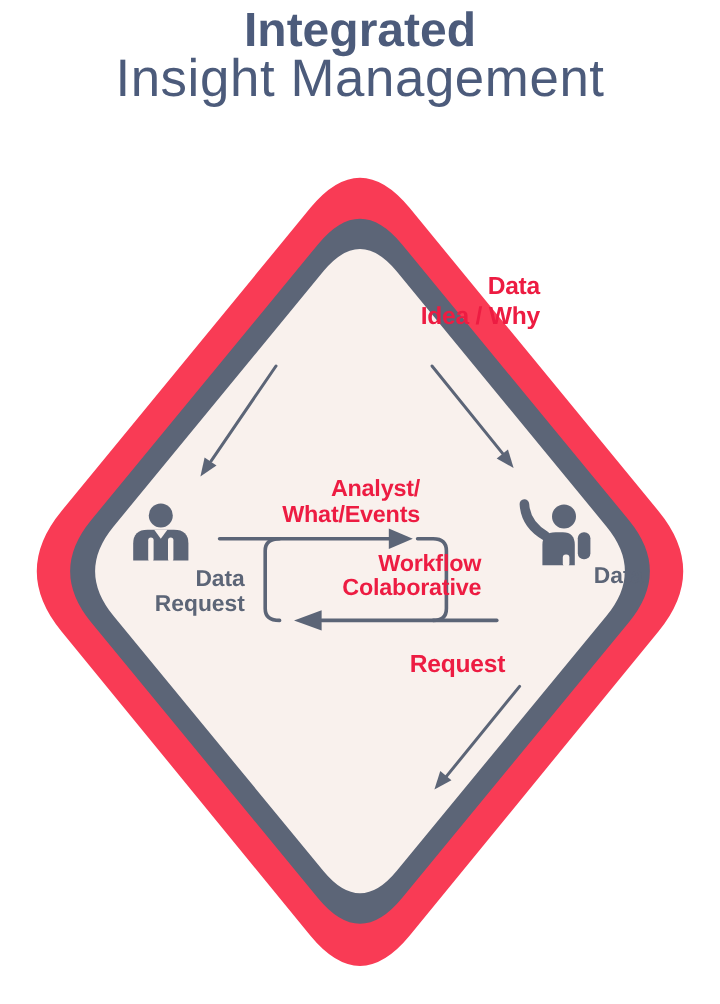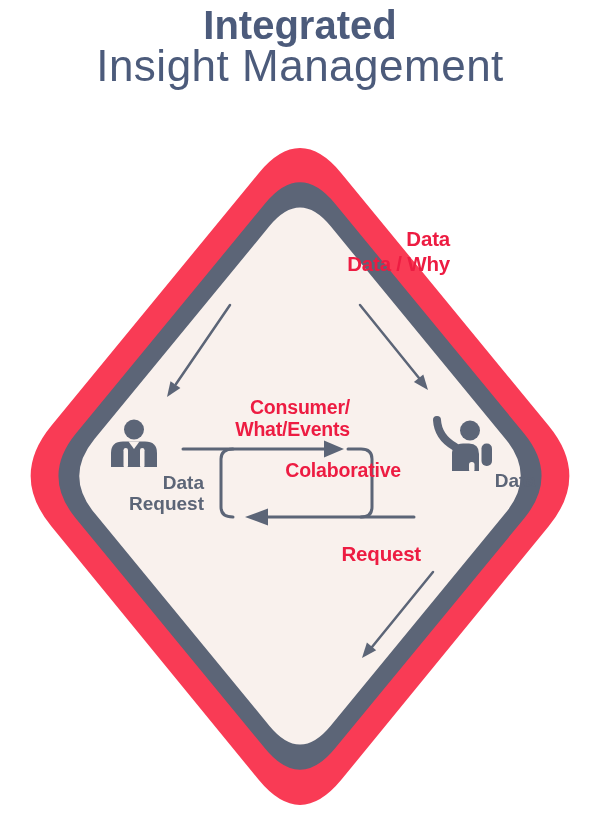--- a/index.html
+++ b/index.html
@@ -90,29 +90,30 @@
       <circle class="slate-fill" cx="470" cy="430.5" r="10"></circle>
       <path class="arm-stroke" d="M 437 420 Q 438 437 454.5 446.5"></path>
       <path class="slate-fill" d="M 452 471 V 454 Q 452 443.5 463 443.5 H 469 Q 479 443.5 479 454 V 471 Z"></path>
       <rect class="slate-fill" x="481.5" y="443.5" width="10.5" height="22.5" rx="5"></rect>
       <rect class="cream-fill" x="469" y="462" width="5.5" height="10" rx="2.5"></rect>
     </g>
   </svg>
 
   <div class="txt red-txt top-node">
     <div>Data</div>
-    <div>Data / Why</div>
+    <div>Idea / Why</div>
   </div>
 
   <div class="txt red-txt response-lbl">
-    <div>Consumer/</div>
+    <div>Analyst/</div>
     <div>What/Events</div>
   </div>
 
   <div class="txt red-txt workflow-lbl">
+    <div>Workflow</div>
     <div>Colaborative</div>
   </div>
 
   <div class="txt red-txt request-lbl">Request</div>
 
 
   <div class="txt slate-txt analyst-lbl">
     <div>Data</div>
     <div>Request</div>
   </div>

